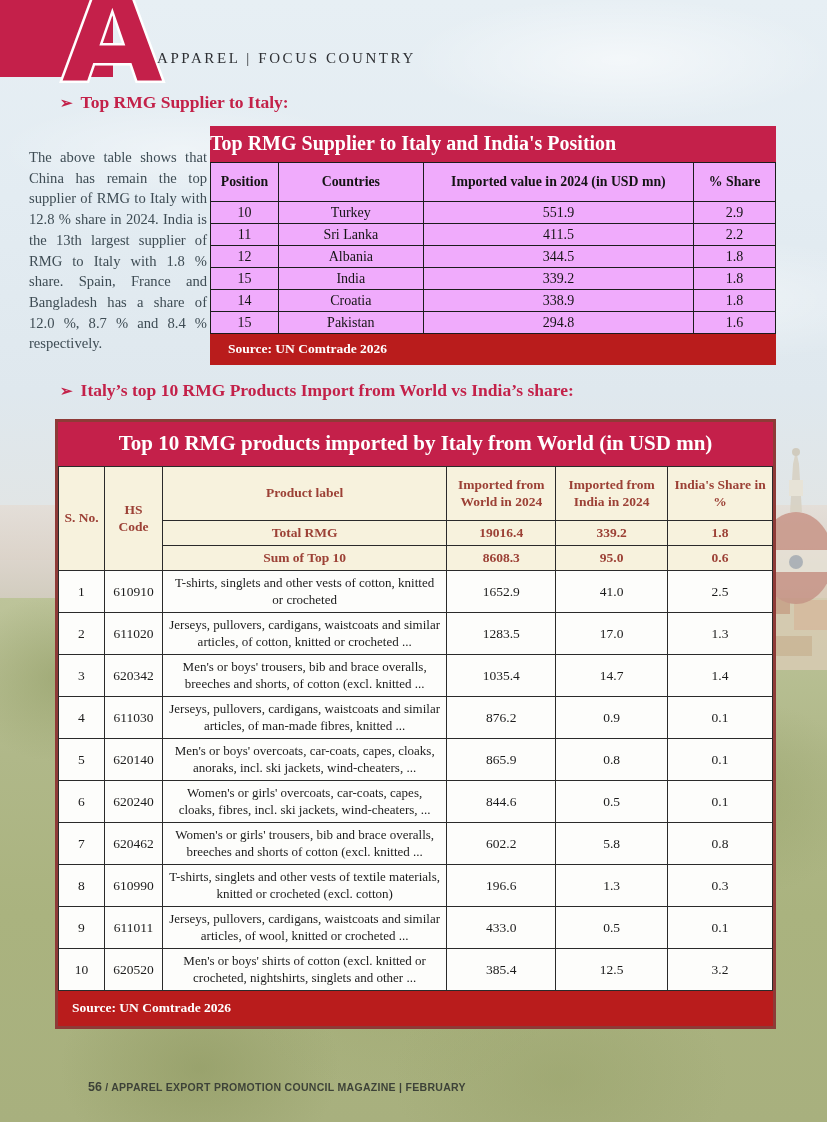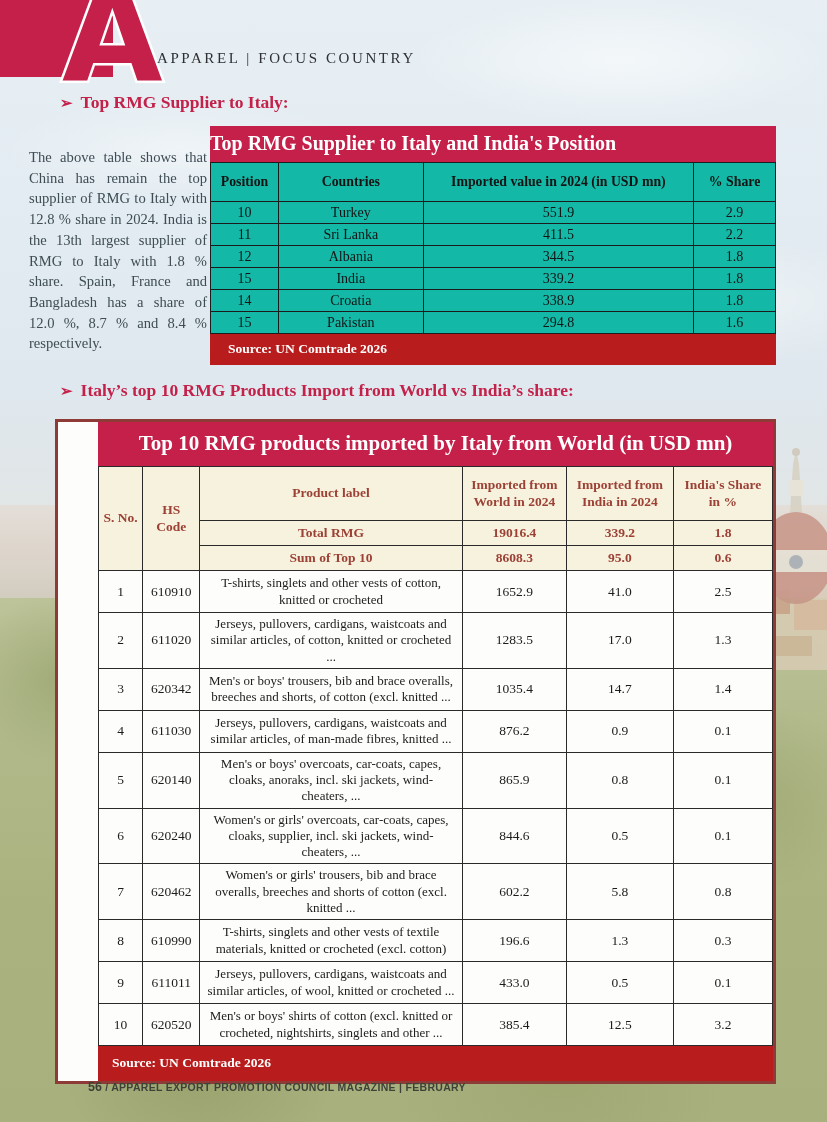--- a/index.html
+++ b/index.html
@@ -65,33 +65,33 @@
     position:absolute; left:29px; top:147px; width:178px;
     font-size:14.6px; line-height:1.42; text-align:justify; color:#3e4c54;
   }
 
   
   .t1-wrap { position:absolute; left:210px; top:126px; width:566px; }
   .t1-title {
     background:#c4204a; color:#fff; 
     font-size:20px; font-weight:bold; padding:6px 0 7px;
   }
-  .t1 { width:100%; border-collapse:collapse; background:#14b8a6; }
+  .t1 { width:100%; border-collapse:collapse; background:#f0abfc; }
   .t1 td {
     border:1px solid #1c1c1c; text-align:center;
     font-size:14px; color:#141414; height:22px; padding:0 4px;
   }
   .t1 tr.t1-head td { font-weight:bold; height:39px; font-size:13.8px; }
   .t1-source, .t2-source {
     background:#b91c1c; color:#fff; font-weight:bold;
     font-size:13.5px; padding:7px 0 8px 18px;
   }
 
   
-  .t2-wrap { position:absolute; left:55px; top:419px; width:721px; border:3px solid #8e3a37; background:#fdfdfb;padding-left:40px; }
+  .t2-wrap { position:absolute; left:55px; top:419px; width:721px; border:3px solid #8e3a37; background:#fdfdfb; }
   .t2-title {
     background:#c4204a; color:#fff; text-align:center;
     font-size:21px; font-weight:bold; padding:9px 0 10px;
   }
   .t2 { width:100%; border-collapse:collapse; }
   .t2 td {
     border:1px solid #2a2a2a; text-align:center;
     font-size:13.5px; color:#1c1c1c; padding:2px 4px; vertical-align:middle;
   }
   .t2 td.label { font-size:13px; line-height:1.25; padding:3px 6px; }
@@ -270,21 +270,21 @@
       <td>5</td>
       <td>620140</td>
       <td class="label">Men's or boys' overcoats, car-coats, capes, cloaks, anoraks, incl. ski jackets, wind-cheaters, ...</td>
       <td>865.9</td>
       <td>0.8</td>
       <td>0.1</td>
     </tr>
     <tr class="t2-row">
       <td>6</td>
       <td>620240</td>
-      <td class="label">Women's or girls' overcoats, car-coats, capes, cloaks, supplier, incl. ski jackets, wind-cheaters, ...</td>
+      <td class="label">Women's or girls' overcoats, car-coats, capes, cloaks, fibres, incl. ski jackets, wind-cheaters, ...</td>
       <td>844.6</td>
       <td>0.5</td>
       <td>0.1</td>
     </tr>
     <tr class="t2-row">
       <td>7</td>
       <td>620462</td>
       <td class="label">Women's or girls' trousers, bib and brace overalls, breeches and shorts of cotton (excl. knitted ...</td>
       <td>602.2</td>
       <td>5.8</td>

